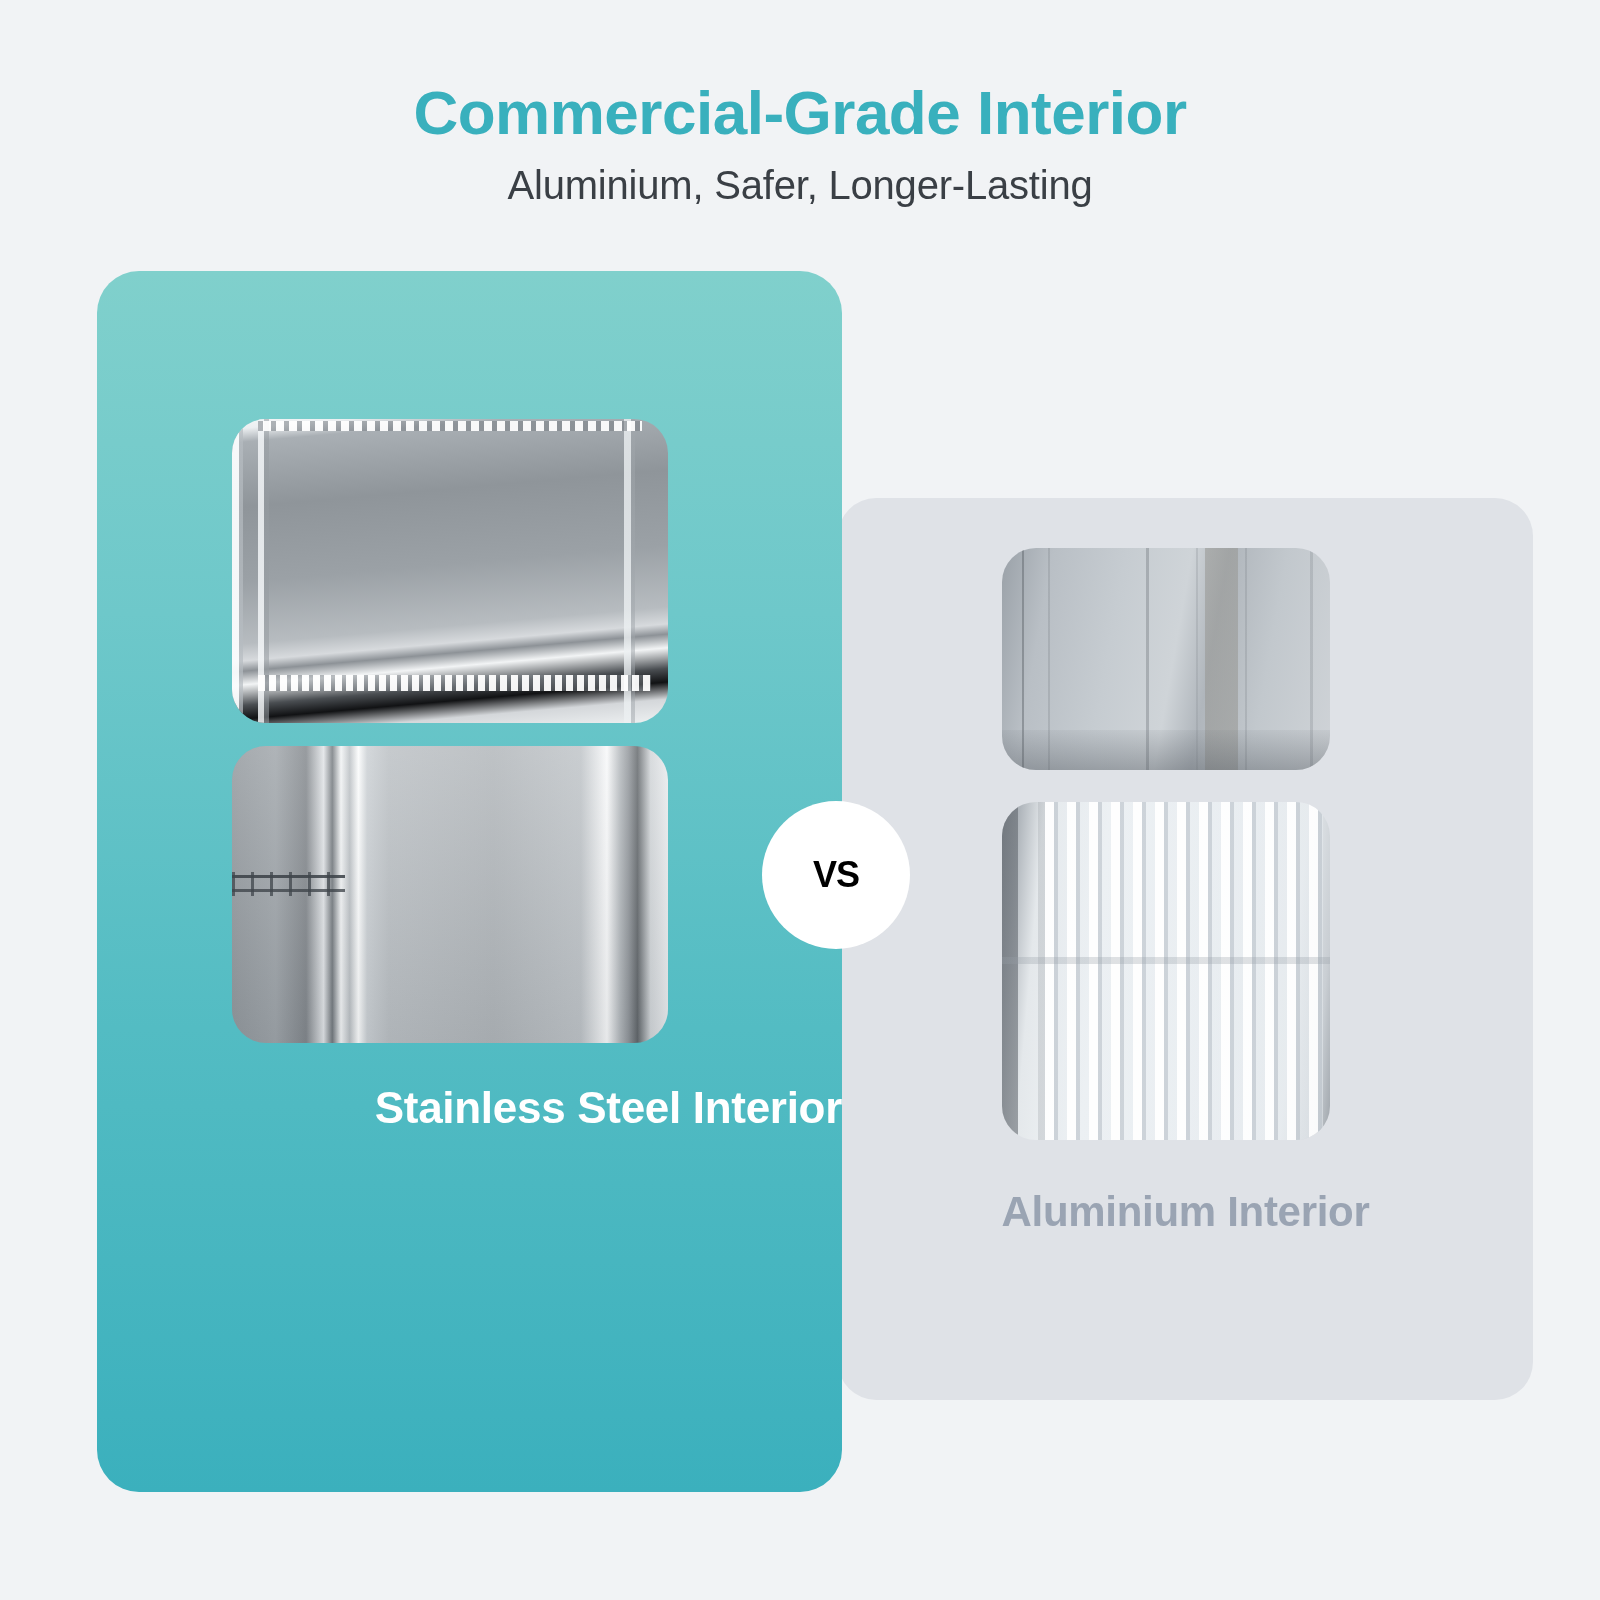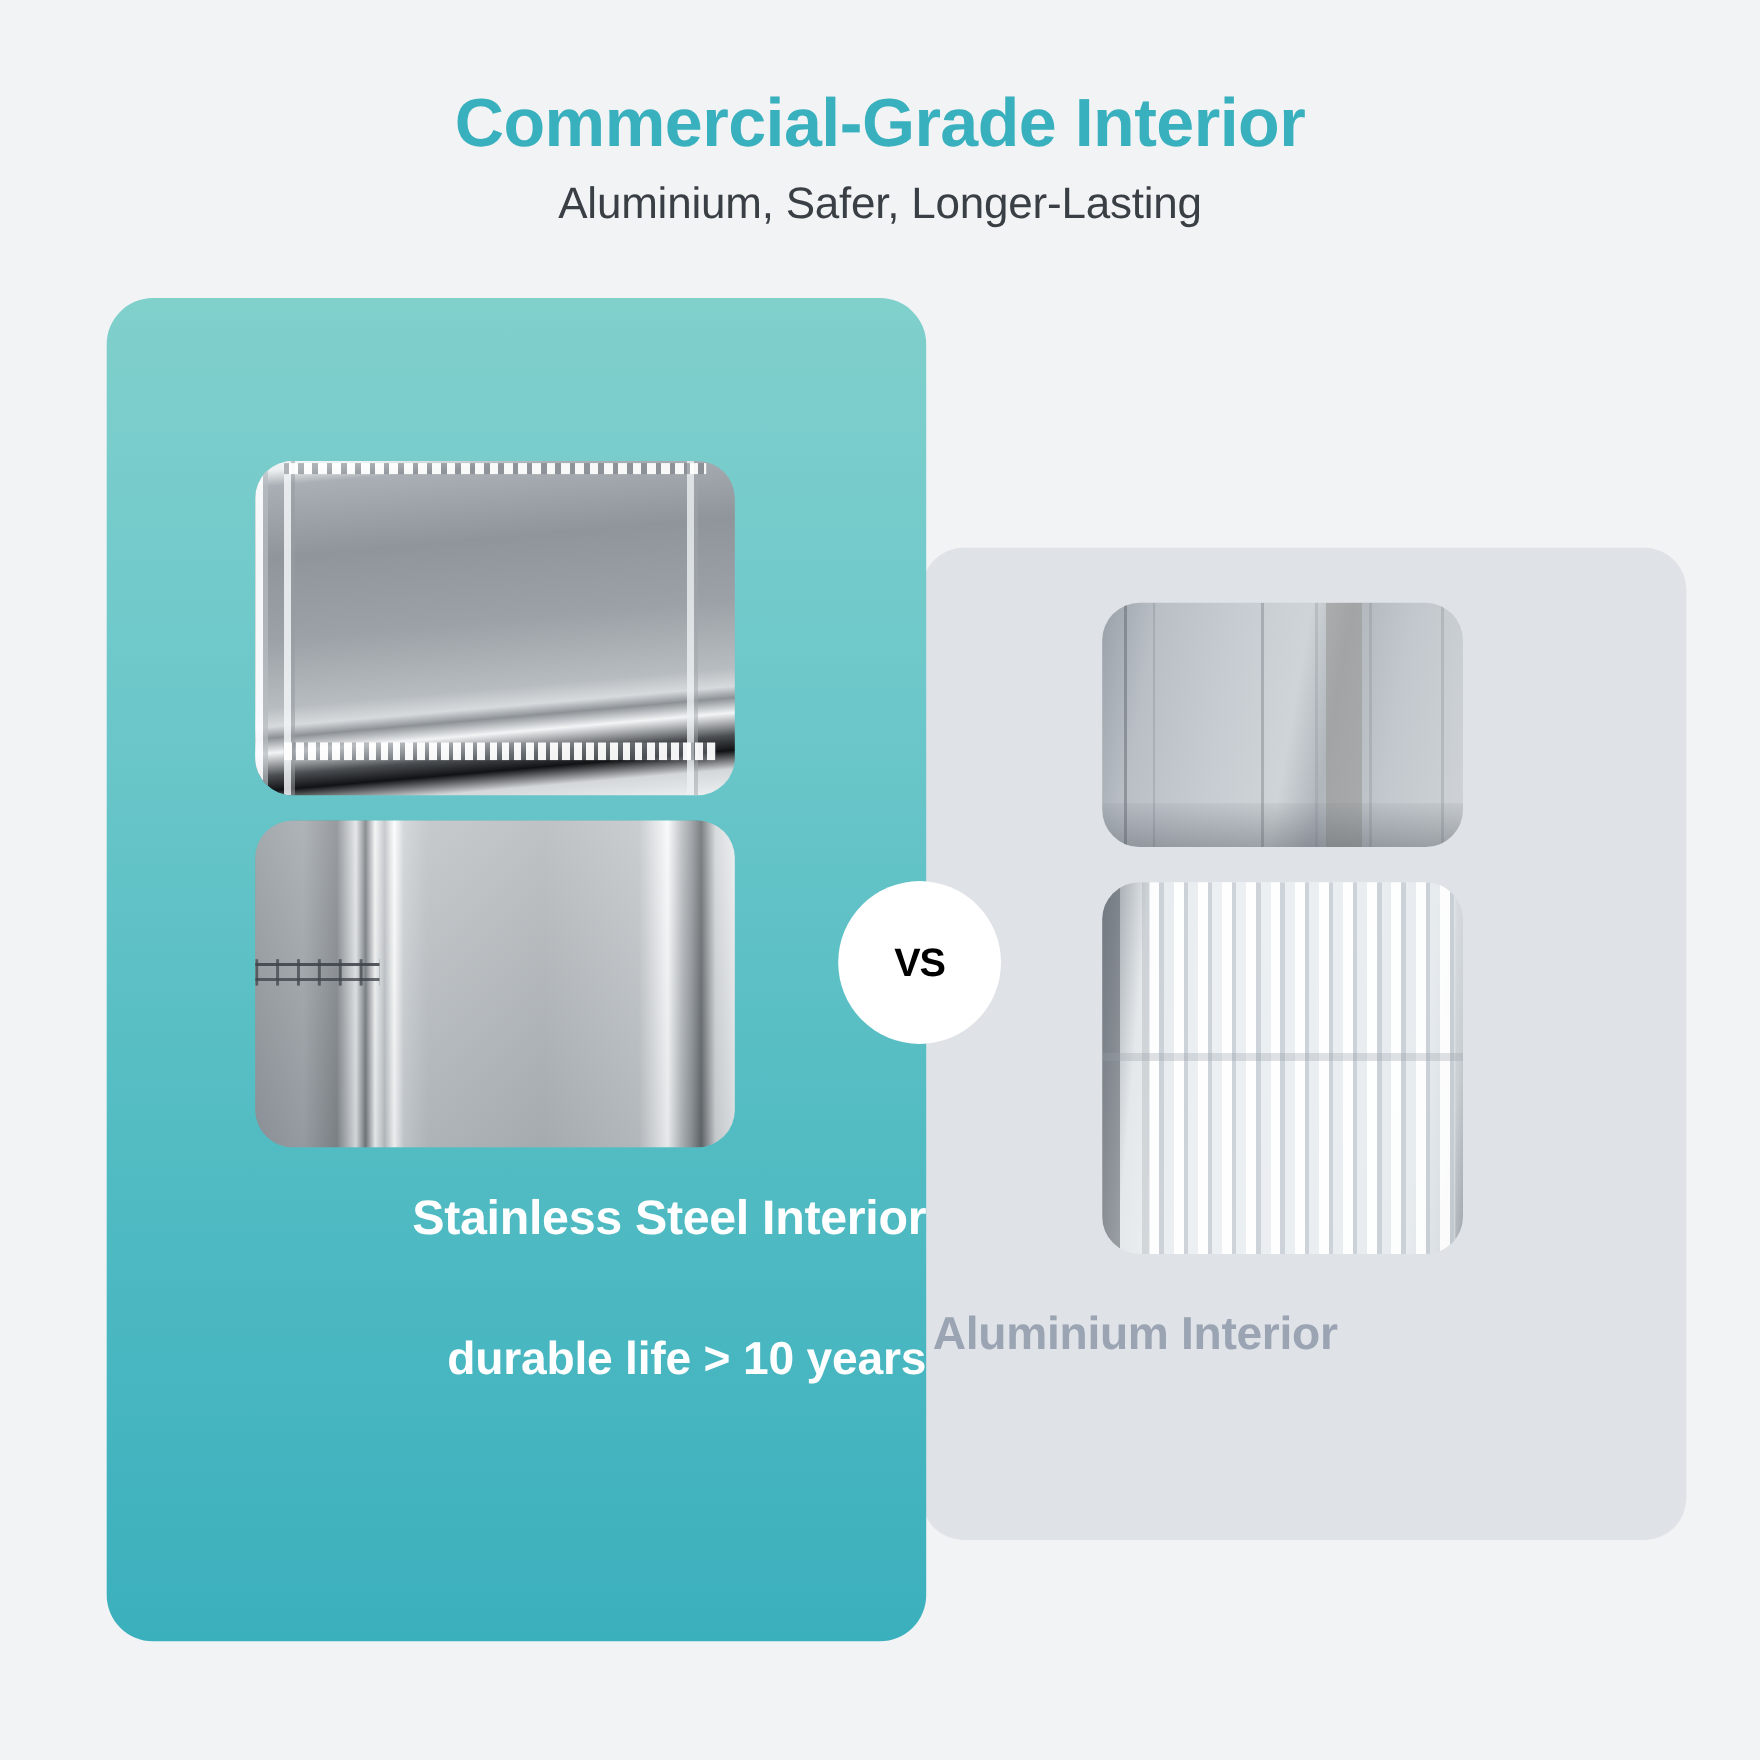--- a/index.html
+++ b/index.html
@@ -127,23 +127,24 @@
     position: absolute;
     inset: 0;
     background:
       linear-gradient(180deg, transparent 0 46%, rgba(150,158,166,.30) 46% 48%, transparent 48% 100%),
       linear-gradient(90deg, rgba(90,96,103,.55) 0 5%, transparent 5% 11%,
                        rgba(140,146,152,.25) 11% 13%, transparent 13% 100%);
   }
 
   .right-labels {
     position: absolute;
-    left: 10px;
+    left: 0;
     top: 690px;
     width: 695px;
+    text-align: center;
   }
 
   .label-alu-title {
     font-size: 42px;
     font-weight: 700;
     color: #9aa4b3;
     letter-spacing: -0.3px;
   }
 
   .label-alu-sub {
@@ -324,21 +325,20 @@
       <div class="photo photo-ss-1">
         <div class="vent-bottom"></div>
       </div>
       <div class="photo photo-ss-2">
         <div class="shelf"></div>
       </div>
     </div>
 
     <div class="left-labels">
       <div class="label-ss-title">Stainless Steel Interior</div>
-      <div class="label-ss-sub">durable life &gt; 10 years</div>
     </div>
 
   </div>
 
   <div class="vs-badge">
     <span class="vs-text">VS</span>
   </div>
 
 </div>
 

